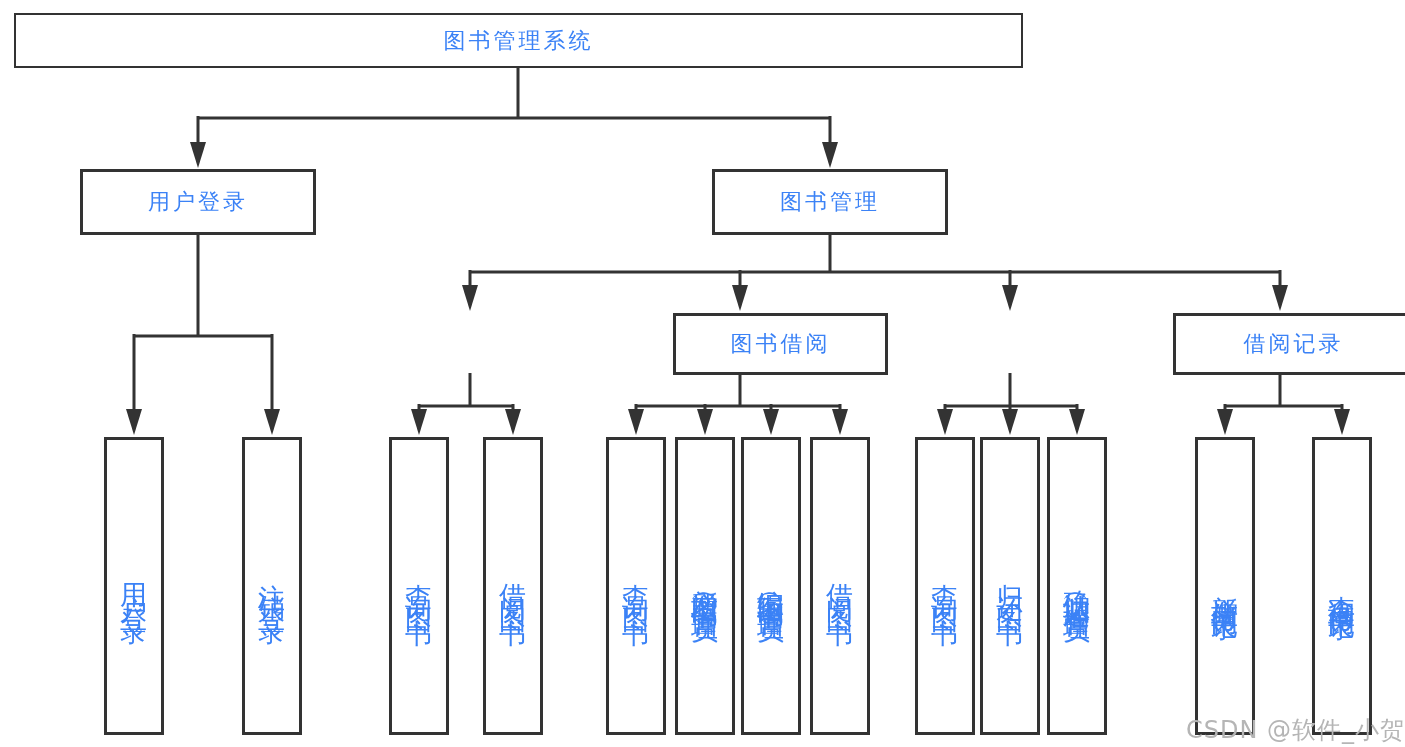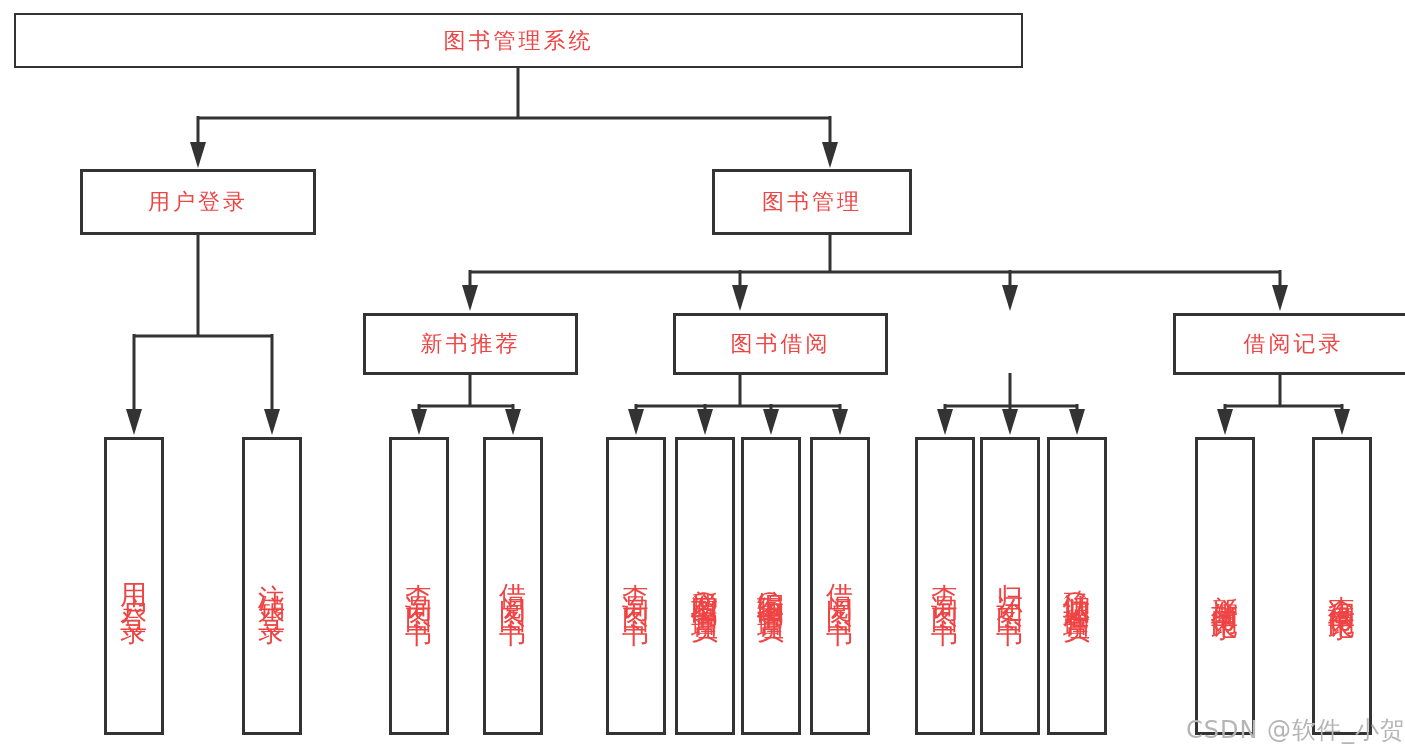--- a/index.html
+++ b/index.html
@@ -24,21 +24,21 @@
     z-index: 1;
   }
   .box {
     position: absolute;
     box-sizing: border-box;
     border: 3px solid #333333;
     background: #ffffff;
     display: flex;
     align-items: center;
     justify-content: center;
-    color: #ef4444;
+    color: #3b82f6;
     z-index: 2;
     text-align: center;
   }
   .hnode {
     font-size: 22px;
     letter-spacing: 3px;
     white-space: nowrap;
   }
   .leaf {
     top: 437px;
@@ -104,27 +104,24 @@
     </g>
   </svg>
 
   <div class="box hnode" style="left:14px; top:13px; width:1009px; height:55px; border-width:2.5px;">
     <span>图书管理系统</span>
   </div>
 
   <div class="box hnode" style="left:80px; top:169px; width:236px; height:66px;">
     <span>用户登录</span>
   </div>
-  <div class="box hnode" style="left:712px; top:169px; width:200px; height:66px;">
+  <div class="box hnode" style="left:712px; top:169px; width:236px; height:66px;">
     <span>图书管理</span>
   </div>
 
-  <div class="box hnode" style="left:363px; top:313px; width:215px; height:62px;">
-    <span>新书推荐</span>
-  </div>
   <div class="box hnode" style="left:633px; top:313px; width:215px; height:62px;margin-left:40px;">
     <span>图书借阅</span>
   </div>
   <div class="box hnode" style="left:1173px; top:313px; width:241px; height:62px;">
     <span>借阅记录</span>
   </div>
 
   <div class="box leaf short" style="left:104px;">
     <span>用户登录</span>
   </div>

